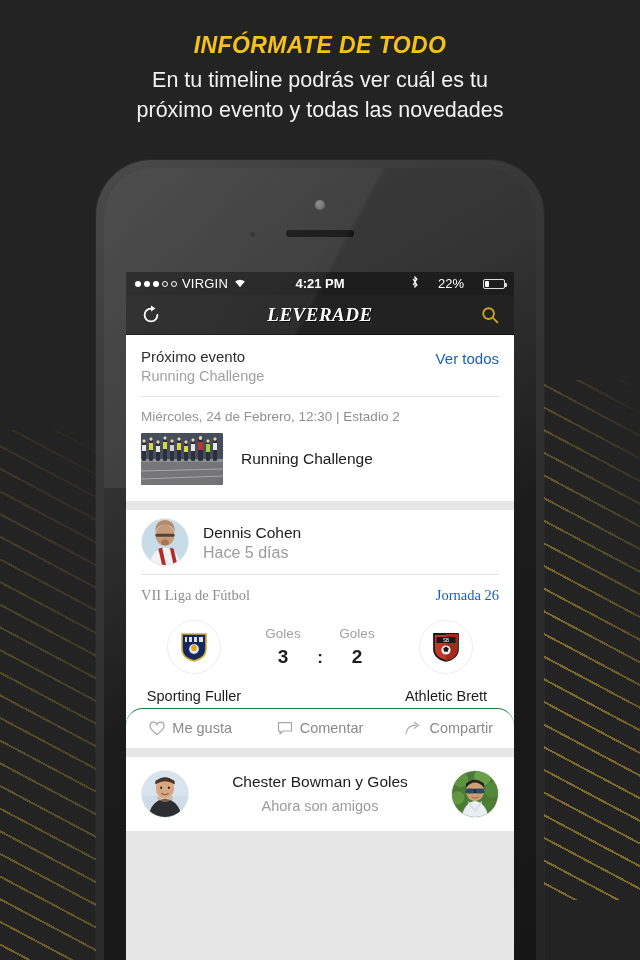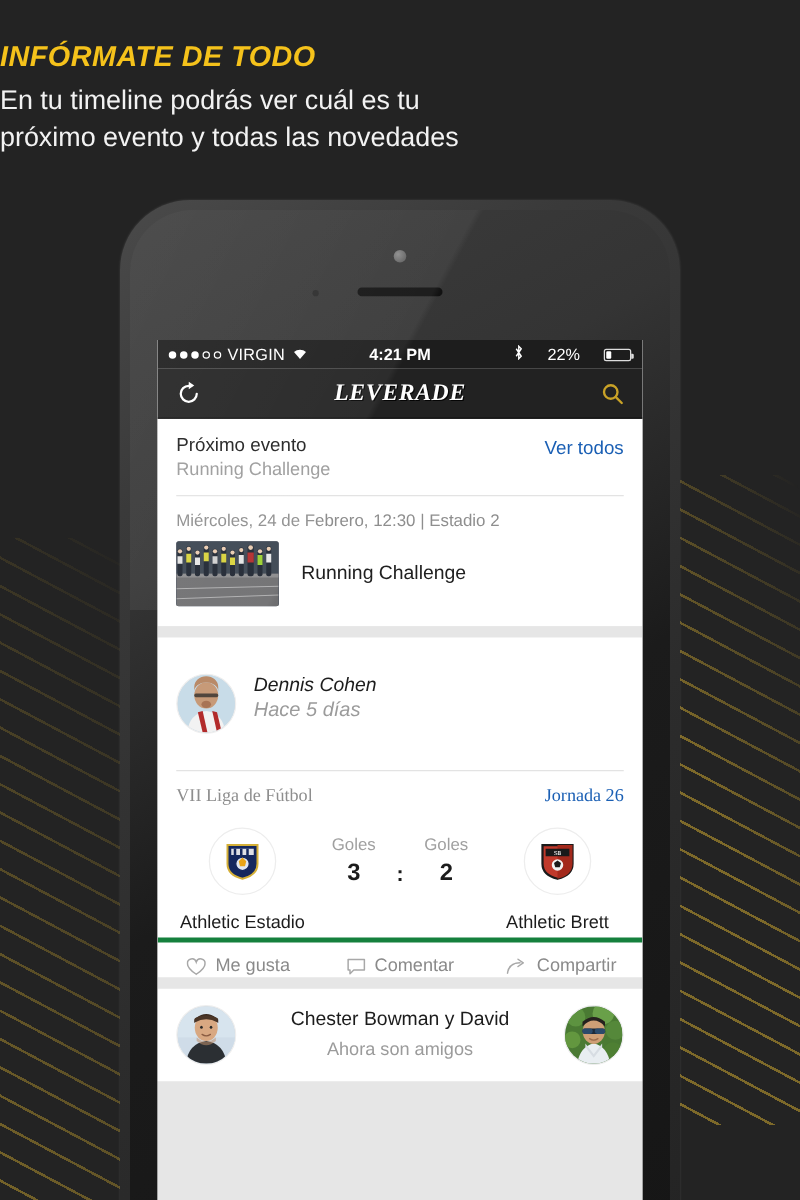--- a/index.html
+++ b/index.html
@@ -23,21 +23,21 @@
     mask-image:linear-gradient(to top right, rgba(0,0,0,1) 10%, rgba(0,0,0,0) 72%);
   }
   #bg-stripes-right {
     right:-30px; bottom:60px; width:220px; height:520px;
     background:repeating-linear-gradient(28deg,
       rgba(0,0,0,0) 0px, rgba(0,0,0,0) 18px,
       rgba(185,152,46,0.6) 18px, rgba(185,152,46,0.6) 20px);
     -webkit-mask-image:linear-gradient(to bottom left, rgba(0,0,0,0) 8%, rgba(0,0,0,1) 48%, rgba(0,0,0,1) 80%, rgba(0,0,0,0) 100%);
     mask-image:linear-gradient(to bottom left, rgba(0,0,0,0) 8%, rgba(0,0,0,1) 48%, rgba(0,0,0,1) 80%, rgba(0,0,0,0) 100%);
   }
-  #promo { position:absolute; top:30px; left:0; width:640px; z-index:5; }
+  #promo { position:absolute; top:30px; left:0; width:640px; text-align:center; z-index:5; }
   #promo-title {
     color:#F5C21B; font-size:23px; font-weight:bold; font-style:italic;
     letter-spacing:0.4px; line-height:30px;
   }
   #promo-sub {
     color:#F2F2F2; font-size:21.5px; line-height:30px; margin-top:5px;
     font-weight:400;
   }
   
   #phone {
@@ -130,21 +130,21 @@
   .link-blue { color:#1a5fb4; font-size:15px; cursor:pointer; white-space:nowrap; padding-top:2px; }
   .divider { height:1px; background:#e3e3e3; margin:0 15px; }
   .evt-date { font-size:13.5px; color:#8e8e8e; padding:12px 15px 9px 15px; }
   .evt-row { display:flex; align-items:center; padding:0 15px 16px 15px; }
   .evt-thumb {
     width:82px; height:52px; border-radius:2px; overflow:hidden; flex-shrink:0;
     position:relative; background:#2f3744;
   }
   .evt-name { font-size:15.5px; color:#202020; margin-left:18px; }
   
-  .post-head { display:flex; padding:29px 15px;font-style:italic; }
+  .post-head { display:flex; align-items:center; padding:8px 15px; }
   .avatar {
     width:48px; height:48px; border-radius:50%; overflow:hidden; flex-shrink:0;
     position:relative; background:#cfd9e0; border:1px solid #eee;
   }
   .post-meta { margin-left:14px; }
   .post-name { font-size:15.5px; color:#1c1c1c; line-height:19px; }
   .post-time { font-size:16px; color:#9b9b9b; line-height:19px; margin-top:1px; }
   .league-row {
     display:flex; align-items:center; justify-content:space-between;
     padding:12px 15px 10px 15px;
@@ -159,21 +159,21 @@
     margin:0 auto; display:flex; align-items:center; justify-content:center;
     background:#fff; overflow:hidden;
   }
   .team-name { font-size:14.5px; color:#1c1c1c; margin-top:14px; }
   .score-mid { flex:1; display:flex; align-items:flex-start; justify-content:center; padding-top:6px; }
   .goal-col { width:58px; text-align:center; }
   .goal-lbl { font-size:13.5px; color:#a0a0a0; }
   .goal-val { font-size:19px; font-weight:bold; color:#1c1c1c; margin-top:5px; }
   .colon { font-size:17px; font-weight:bold; color:#1c1c1c; padding-top:22px; width:16px; text-align:center; }
   .actions {
-    display:flex; border-top:4px solid #15803d; padding:11px 0 1px 0;
+    display:flex; border-top:1px solid #15803d; padding:11px 0 12px 0;border-radius:17px;
   }
   .action { flex:1; display:flex; align-items:center; justify-content:center; gap:7px; cursor:pointer; }
   .action span { font-size:14.5px; color:#8a8a8a; }
   
   .friend-row { display:flex; align-items:center; padding:13px 15px; }
   .friend-mid { flex:1; text-align:center; }
   .friend-title { font-size:15.5px; color:#1c1c1c; line-height:20px; }
   .friend-sub { font-size:14.5px; color:#9b9b9b; line-height:20px; margin-top:4px; }
   
   .ph { position:absolute; inset:0; }
@@ -347,21 +347,21 @@
                   <g fill="#14275e">
                       <rect x="7" y="5" width="2" height="5"></rect>
                       <rect x="12" y="5" width="2" height="5"></rect>
                       <rect x="17" y="5" width="2" height="5"></rect>
                     </g>
                   <circle cx="14" cy="17" r="5.4" fill="#dfe6f2"></circle>
                   <circle cx="14" cy="17" r="5.4" fill="none" stroke="#14275e" stroke-width="1"></circle>
                   <path d="M14 12 L17 15 L16 19 L12 19 L11 15 Z" fill="#e8a317"></path>
                 </svg>
               </div>
-              <div class="team-name">Athletic Estadio</div>
+              <div class="team-name">Sporting Fuller</div>
             </div>
 
             <div class="score-mid">
               <div class="goal-col">
                 <div class="goal-lbl">Goles</div>
                 <div class="goal-val">3</div>
               </div>
               <div class="colon">:</div>
               <div class="goal-col">
                 <div class="goal-lbl">Goles</div>
@@ -421,21 +421,21 @@
                 <path d="M14.4 13.5 Q24 8 33.6 13.5 L33.6 10 Q24 5 14.4 10 Z" fill="#4a3527"></path>
                 <g fill="#2a2a2a">
                     <ellipse cx="20" cy="17.5" rx="1.1" ry="1.3"></ellipse>
                     <ellipse cx="28" cy="17.5" rx="1.1" ry="1.3"></ellipse>
                   </g>
                 <path d="M20.5 23.5 Q24 26 27.5 23.5" stroke="#8a5c42" stroke-width="1.1" fill="none" stroke-linecap="round"></path>
                 <path d="M16 26 Q24 33 32 26 L32 29 Q24 36 16 29 Z" fill="#c08f6c" opacity="0.55"></path>
               </svg>
             </div>
             <div class="friend-mid">
-              <div class="friend-title">Chester Bowman y David</div>
+              <div class="friend-title">Chester Bowman y Goles</div>
               <div class="friend-sub">Ahora son amigos</div>
             </div>
             <div class="avatar">
               <svg class="ph" viewBox="0 0 48 48">
                 <rect width="48" height="48" fill="#4a7a33"></rect>
                 <circle cx="9" cy="9" r="8" fill="#5d9340"></circle>
                   <circle cx="32" cy="6" r="9" fill="#69a049"></circle>
                 <circle cx="42" cy="20" r="8" fill="#55883a"></circle>
                   <circle cx="6" cy="28" r="7" fill="#63973f"></circle>
                 <circle cx="40" cy="38" r="8" fill="#4e7f33"></circle>

